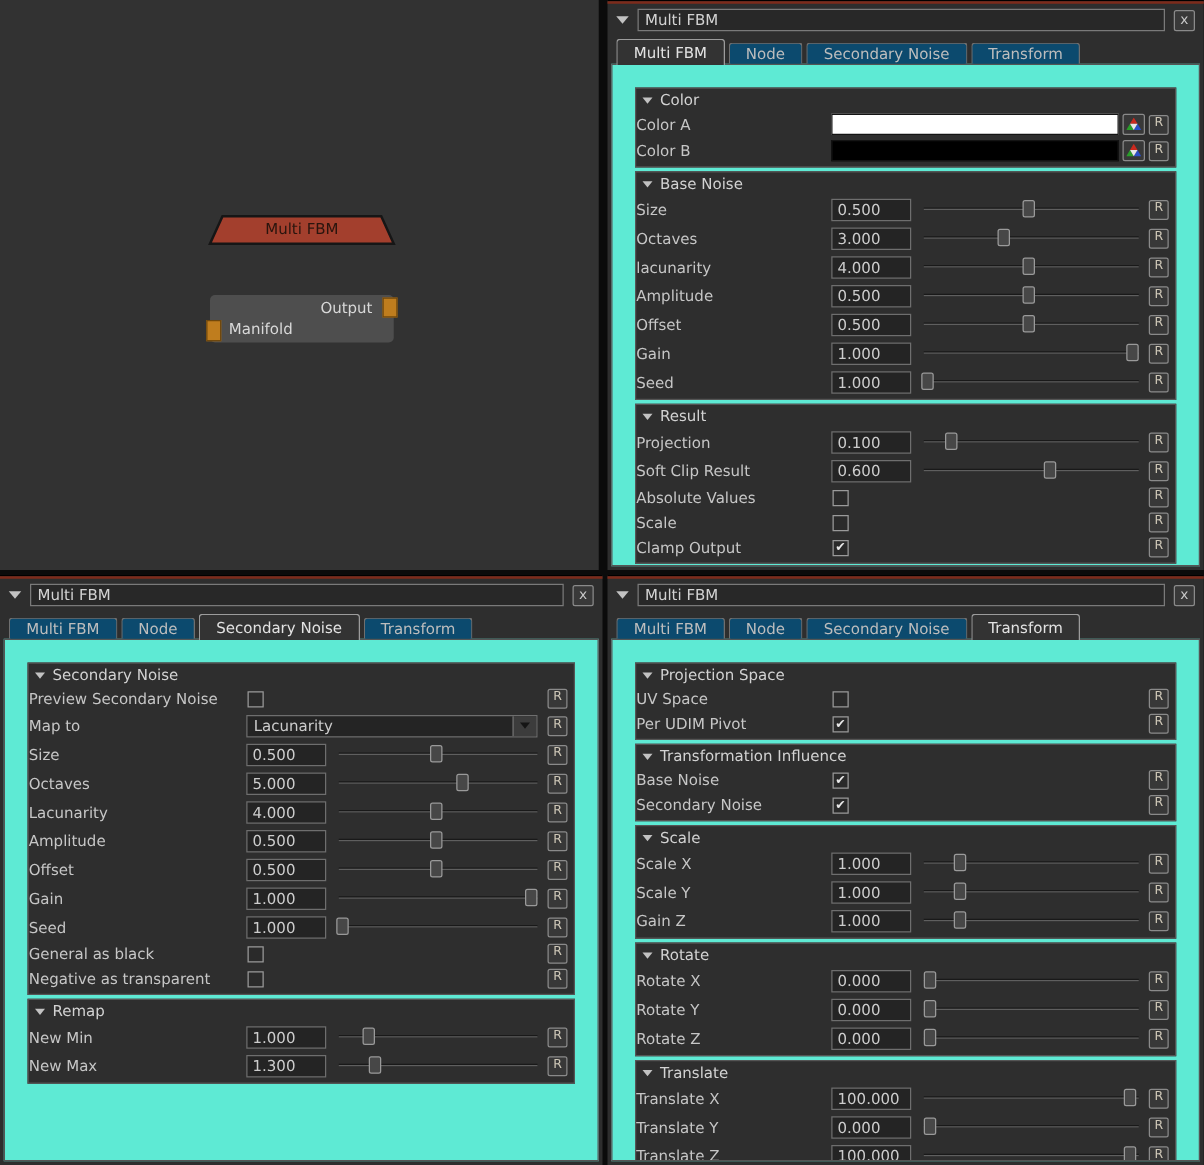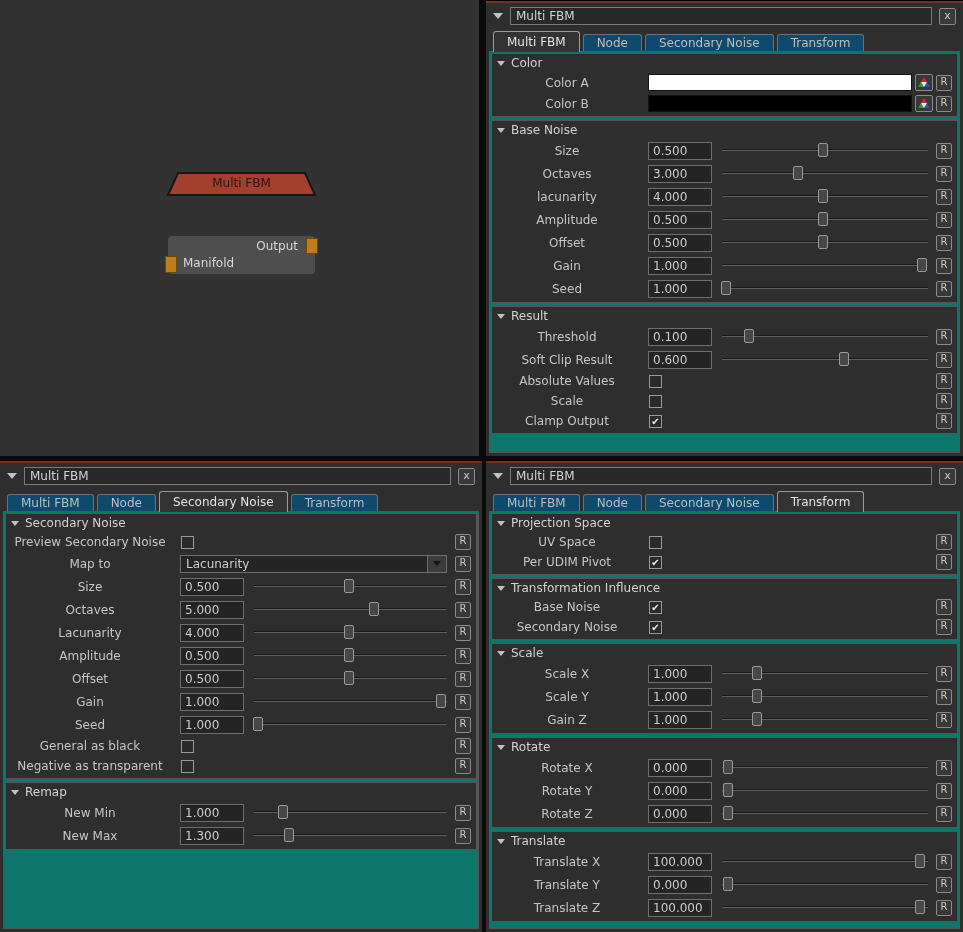--- a/index.html
+++ b/index.html
@@ -25,32 +25,32 @@
   .titlefield{flex:1;height:16px;line-height:16px;background:#282828;
               border:1px solid #7a7a7a;padding-left:5px;color:#d2d2d2;white-space:nowrap;overflow:hidden;}
   .xbtn{width:15px;height:15px;line-height:13px;text-align:center;background:#393939;
         border:1px solid #8a8a8a;border-radius:2px;color:#c9c9c9;font-size:11px;flex:none;cursor:default;}
   .tabbar{display:flex;align-items:flex-end;padding:2px 0 0 7px;flex:none;height:22px;
           position:relative;z-index:2;}
   .tab{height:16px;line-height:16px;padding:0 13px;background:#0c4a6e;border:1px solid #6f6f6f;
        border-bottom:none;border-radius:3px 3px 0 0;margin-right:3px;color:#bdbdbd;white-space:nowrap;}
   .tab.active{height:20px;line-height:20px;background:#333333;border-color:#9c9c9c;
               color:#e2e2e2;margin-bottom:-1px;}
-  .page{flex:1;border:1px solid #555;margin:0 3px 3px 3px;padding:1px;position:relative;z-index:1;
-        overflow:hidden;background:#0f766e;}
+  .page{flex:1;border:1px solid #555;margin:0 3px 3px 3px;padding:18px;position:relative;z-index:1;
+        overflow:hidden;background:#5eead4;}
   .group{border:1px solid #555;margin-bottom:3px;padding-bottom:2px;background:#2e2e2e;}
   .ghead{display:flex;align-items:center;gap:6px;height:18px;padding-left:5px;color:#d2d2d2;}
   .gtri{width:0;height:0;border-left:4px solid transparent;border-right:4px solid transparent;
         border-top:5px solid #c2c2c2;flex:none;}
 
   
   .row{display:flex;align-items:center;height:23px;padding-right:5px;}
   .row.cb{height:20px;}
   .row.color{height:21px;}
-  .lab{width:150px;text-align:center;padding-right:6px;flex:none;white-space:nowrap;color:#c6c6c6;}
+  .lab{width:150px;text-align:left;padding-right:6px;flex:none;white-space:nowrap;color:#c6c6c6;}
   .panel-bl .lab{width:168px;}
   .val{width:54px;flex:none;height:14px;line-height:14px;background:#242424;
        border:1px solid #6e6e6e;padding:1px 4px;color:#cccccc;}
   .slider{flex:1;position:relative;height:17px;margin:0 8px 0 10px;}
   .strack{position:absolute;left:0;right:0;top:7px;height:1px;background:#191919;
           border-bottom:1px solid #5f5f5f;}
   .shandle{position:absolute;top:1px;width:10px;height:14px;background:#474747;
            border:1px solid #9a9a9a;border-radius:2px;box-sizing:border-box;}
   .rbtn{flex:none;width:14px;height:14px;line-height:12px;text-align:center;background:#383838;
         border:1px solid #8a8a8a;border-radius:2px;color:#cfc8b8;font-size:10px;}
@@ -213,21 +213,21 @@
           </div>
           <div class="rbtn">R</div>
         </div>
       </div>
       <div class="group">
         <div class="ghead">
           <div class="gtri"></div>
           <span>Result</span>
         </div>
         <div class="row ">
-          <div class="lab">Threshold</div>
+          <div class="lab">Projection</div>
           <div class="val">0.100</div>
           <div class="slider">
             <div class="strack"></div>
             <div class="shandle" style="left: calc(13% - 5px);"></div>
           </div>
           <div class="rbtn">R</div>
         </div>
         <div class="row ">
           <div class="lab">Soft Clip Result</div>
           <div class="val">0.600</div>

